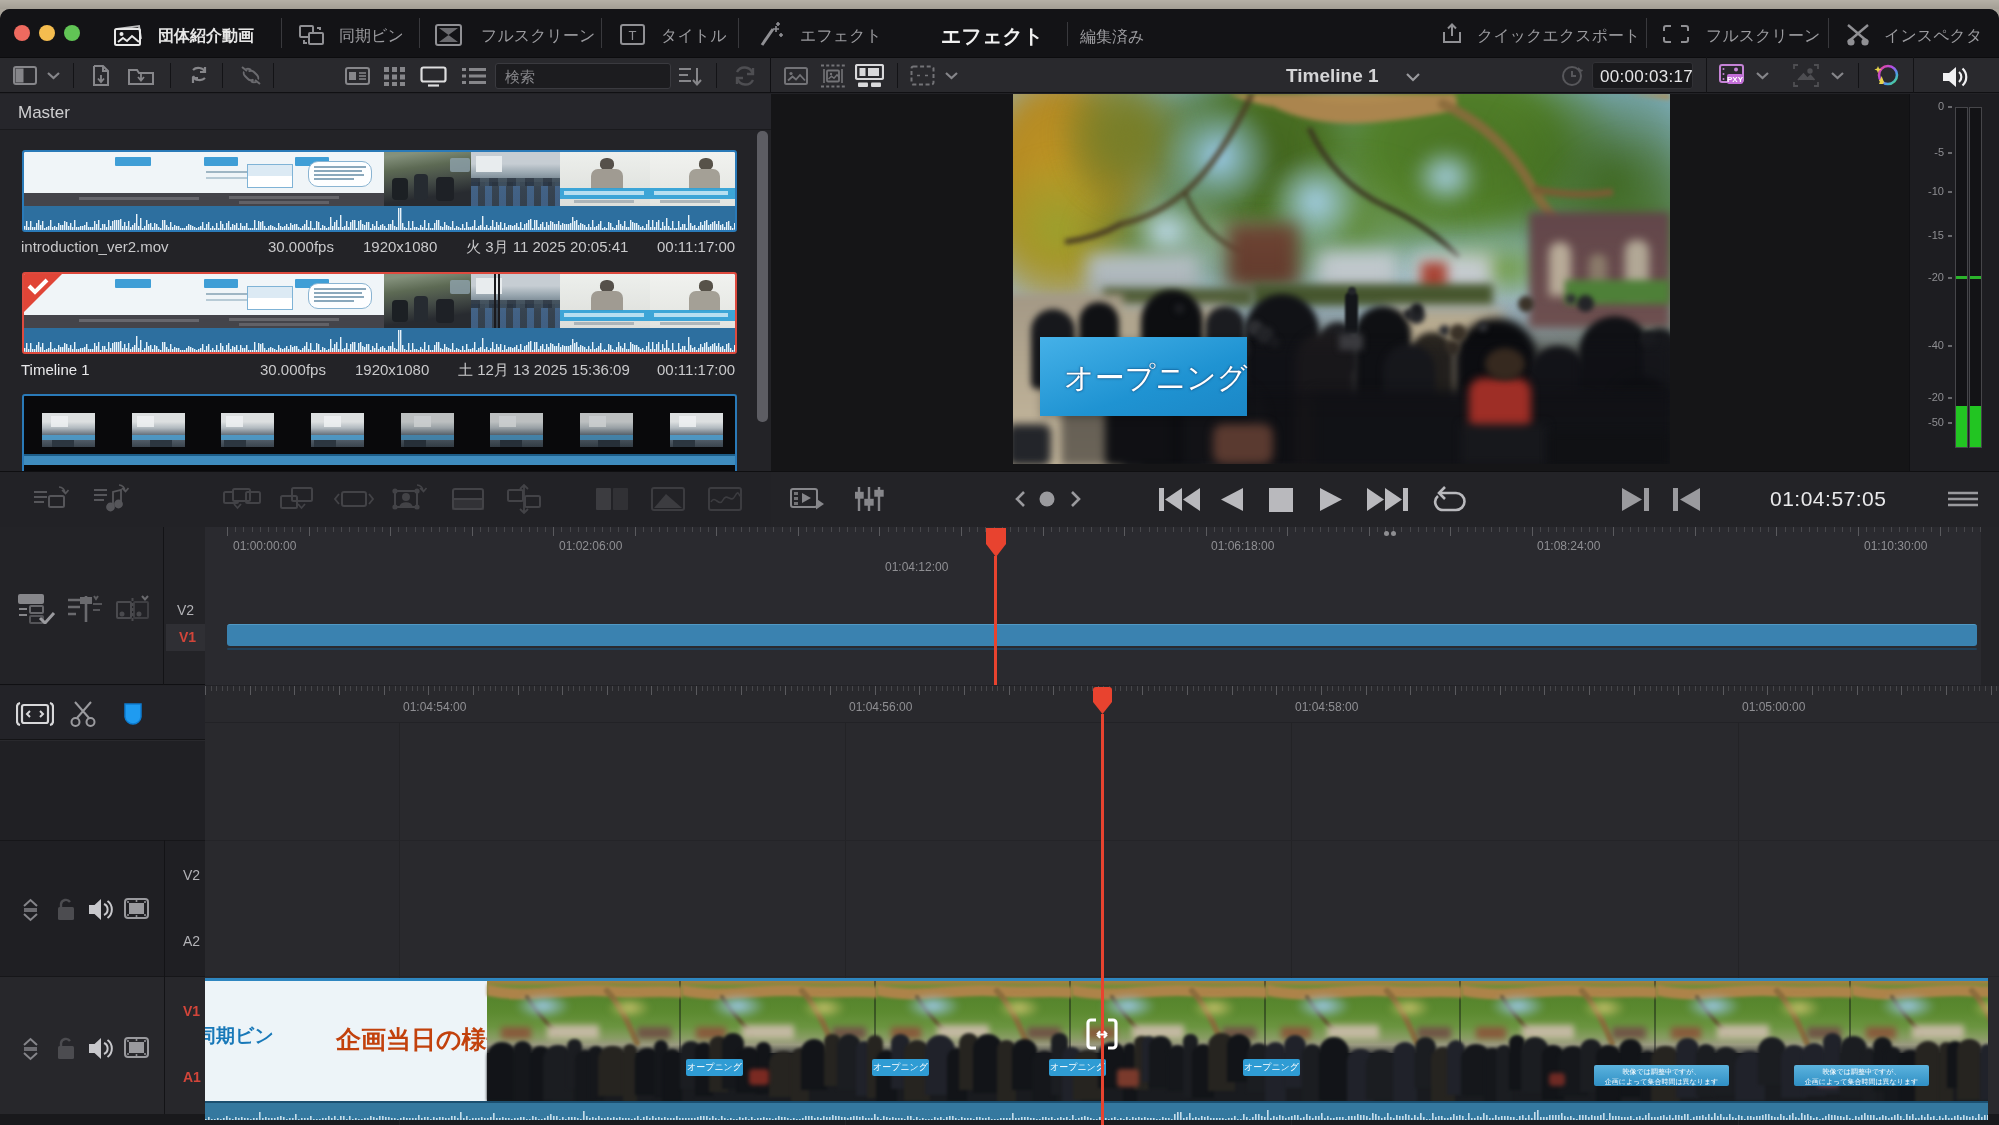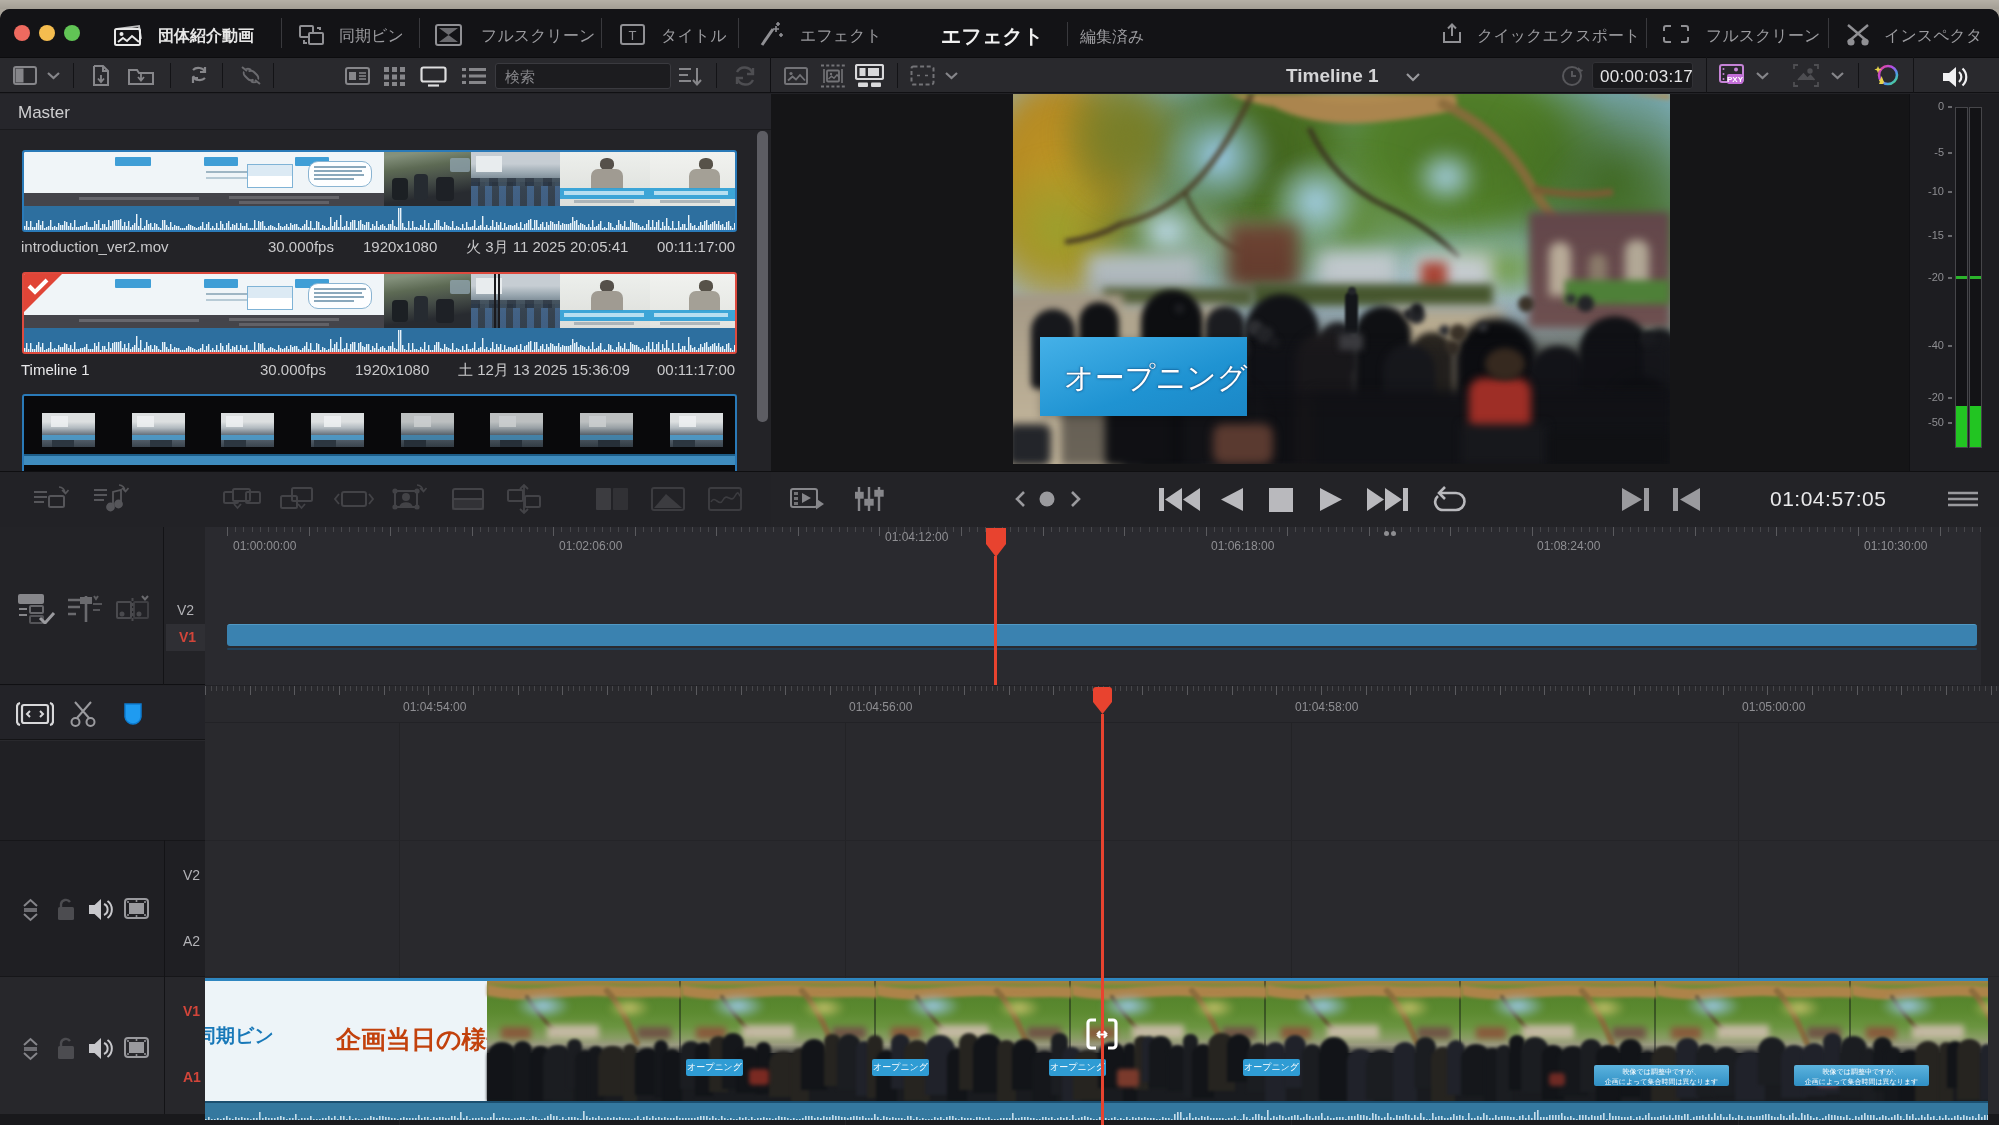--- a/index.html
+++ b/index.html
@@ -945,21 +945,21 @@
     <div class="abs" style="left:1923.2px;top:527px;width:1px;height:5px;background:#47474b"></div>
     <div class="abs" style="left:1931.4px;top:527px;width:1px;height:5px;background:#47474b"></div>
     <div class="abs" style="left:1939.5px;top:527px;width:1px;height:9px;background:#5a5a5e"></div>
     <div class="abs" style="left:1947.7px;top:527px;width:1px;height:5px;background:#47474b"></div>
     <div class="abs" style="left:1955.9px;top:527px;width:1px;height:5px;background:#47474b"></div>
     <div class="abs" style="left:1964.0px;top:527px;width:1px;height:5px;background:#47474b"></div>
     <div class="abs" style="left:1972.2px;top:527px;width:1px;height:5px;background:#47474b"></div>
     <div class="abs" style="left:1980.3px;top:527px;width:1px;height:5px;background:#47474b"></div>
  <div class="tc" style="left:233px;top:539px">01:00:00:00</div>
  <div class="tc" style="left:559px;top:539px">01:02:06:00</div>
- <div class="tc" style="left:885px;top:530px">01:04:12:00</div>
+ <div class="tc" style="left:885px;top:560px">01:04:12:00</div>
  <div class="tc" style="left:1211px;top:539px">01:06:18:00</div>
  <div class="tc" style="left:1537px;top:539px">01:08:24:00</div>
  <div class="tc" style="left:1864px;top:539px">01:10:30:00</div>
  <div class="abs" style="left:1384px;top:531px;width:5px;height:5px;border-radius:50%;background:#8e8e92"></div>
  <div class="abs" style="left:1391px;top:531px;width:5px;height:5px;border-radius:50%;background:#8e8e92"></div>
 
  <svg class="ic" style="left:18px;top:594px" width="38" height="30" viewBox="0 0 38 30">
       <g fill="none" stroke="#86868a" stroke-width="2">
         <rect x="1" y="1" width="24" height="8" rx="1" fill="#86868a"></rect>
         <path d="M1 15 h8 M1 21 h8"></path>

